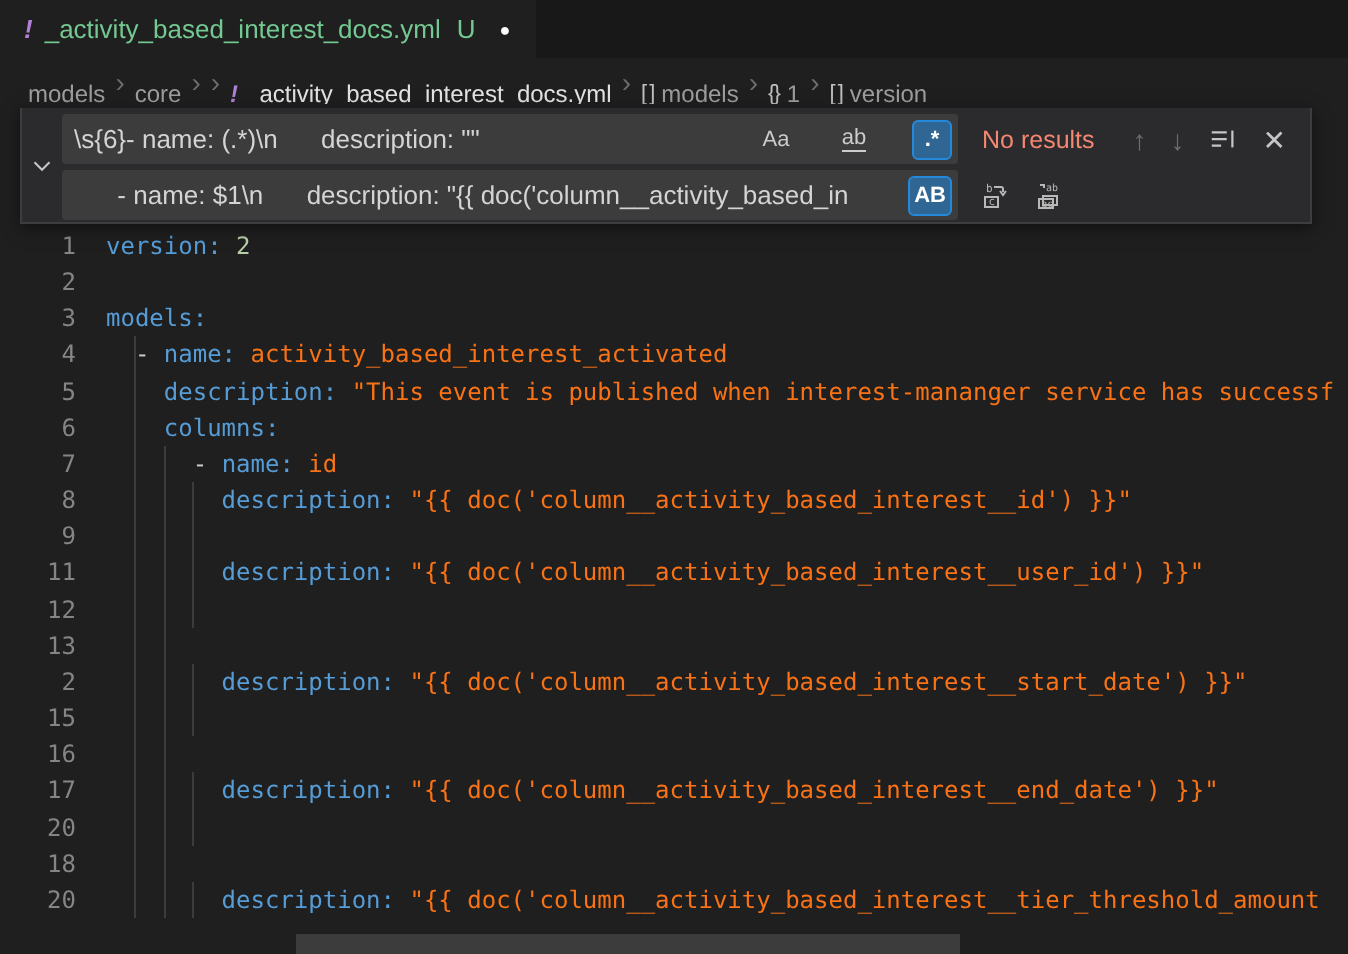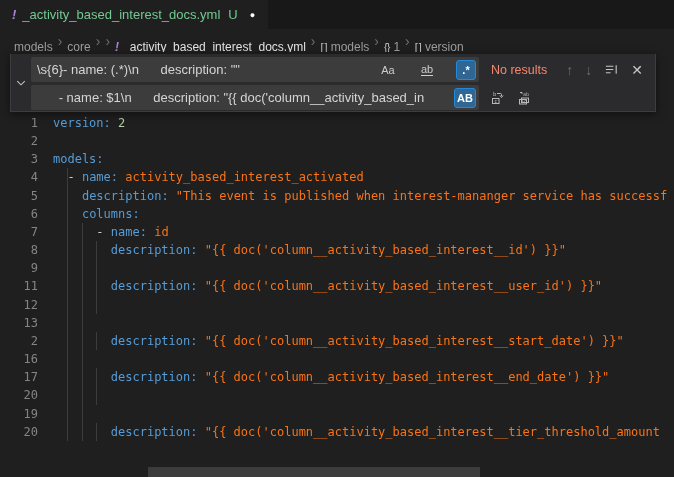--- a/index.html
+++ b/index.html
@@ -171,21 +171,22 @@
       <div class="line"><span class="ln">4</span><span class="guide" style="left: 67.44px;"></span><span class="lc">  <span class="pun">- </span><span class="key">name:</span><span class="str"> activity_based_interest_activated</span></span></div>
       <div class="line"><span class="ln">5</span><span class="guide" style="left: 67.44px;"></span><span class="lc">    <span class="key">description:</span><span class="str"> "This event is published when interest-mananger service has successf</span></span></div>
       <div class="line"><span class="ln">6</span><span class="guide" style="left: 67.44px;"></span><span class="lc">    <span class="key">columns:</span></span></div>
       <div class="line"><span class="ln">7</span><span class="guide" style="left: 67.44px;"></span><span class="guide" style="left: 81.88px;"></span><span class="lc">      <span class="pun">- </span><span class="key">name:</span><span class="str"> id</span></span></div>
       <div class="line"><span class="ln">8</span><span class="guide" style="left: 67.44px;"></span><span class="guide" style="left: 81.88px;"></span><span class="guide" style="left: 96.32px;"></span><span class="lc">        <span class="key">description:</span><span class="str"> "{{ doc('column__activity_based_interest__id') }}"</span></span></div>
       <div class="line"><span class="ln">9</span><span class="guide" style="left: 67.44px;"></span><span class="guide" style="left: 81.88px;"></span><span class="guide" style="left: 96.32px;"></span><span class="lc"></span></div>
       <div class="line"><span class="ln">11</span><span class="guide" style="left: 67.44px;"></span><span class="guide" style="left: 81.88px;"></span><span class="guide" style="left: 96.32px;"></span><span class="lc">        <span class="key">description:</span><span class="str"> "{{ doc('column__activity_based_interest__user_id') }}"</span></span></div>
       <div class="line"><span class="ln">12</span><span class="guide" style="left: 67.44px;"></span><span class="guide" style="left: 81.88px;"></span><span class="guide" style="left: 96.32px;"></span><span class="lc"></span></div>
       <div class="line"><span class="ln">13</span><span class="guide" style="left: 67.44px;"></span><span class="guide" style="left: 81.88px;"></span></div>
       <div class="line"><span class="ln">2</span><span class="guide" style="left: 67.44px;"></span><span class="guide" style="left: 81.88px;"></span><span class="guide" style="left: 96.32px;"></span><span class="lc">        <span class="key">description:</span><span class="str"> "{{ doc('column__activity_based_interest__start_date') }}"</span></span></div>
+      <div class="line"><span class="ln">15</span><span class="guide" style="left: 67.44px;"></span><span class="guide" style="left: 81.88px;"></span><span class="guide" style="left: 96.32px;"></span><span class="lc"></span></div>
       <div class="line"><span class="ln">16</span><span class="guide" style="left: 67.44px;"></span><span class="guide" style="left: 81.88px;"></span></div>
       <div class="line"><span class="ln">17</span><span class="guide" style="left: 67.44px;"></span><span class="guide" style="left: 81.88px;"></span><span class="guide" style="left: 96.32px;"></span><span class="lc">        <span class="key">description:</span><span class="str"> "{{ doc('column__activity_based_interest__end_date') }}"</span></span></div>
       <div class="line"><span class="ln">20</span><span class="guide" style="left: 67.44px;"></span><span class="guide" style="left: 81.88px;"></span><span class="guide" style="left: 96.32px;"></span><span class="lc"></span></div>
-      <div class="line"><span class="ln">19</span><span class="guide" style="left: 67.44px;"></span><span class="guide" style="left: 81.88px;"></span></div>
+      <div class="line"><span class="ln">18</span><span class="guide" style="left: 67.44px;"></span><span class="guide" style="left: 81.88px;"></span></div>
       <div class="line"><span class="ln">20</span><span class="guide" style="left: 67.44px;"></span><span class="guide" style="left: 81.88px;"></span><span class="guide" style="left: 96.32px;"></span><span class="lc">        <span class="key">description:</span><span class="str"> "{{ doc('column__activity_based_interest__tier_threshold_amount</span></span></div>
     </div>
   <div class="hscroll"></div>
 
 </div>
 
 </body></html>

